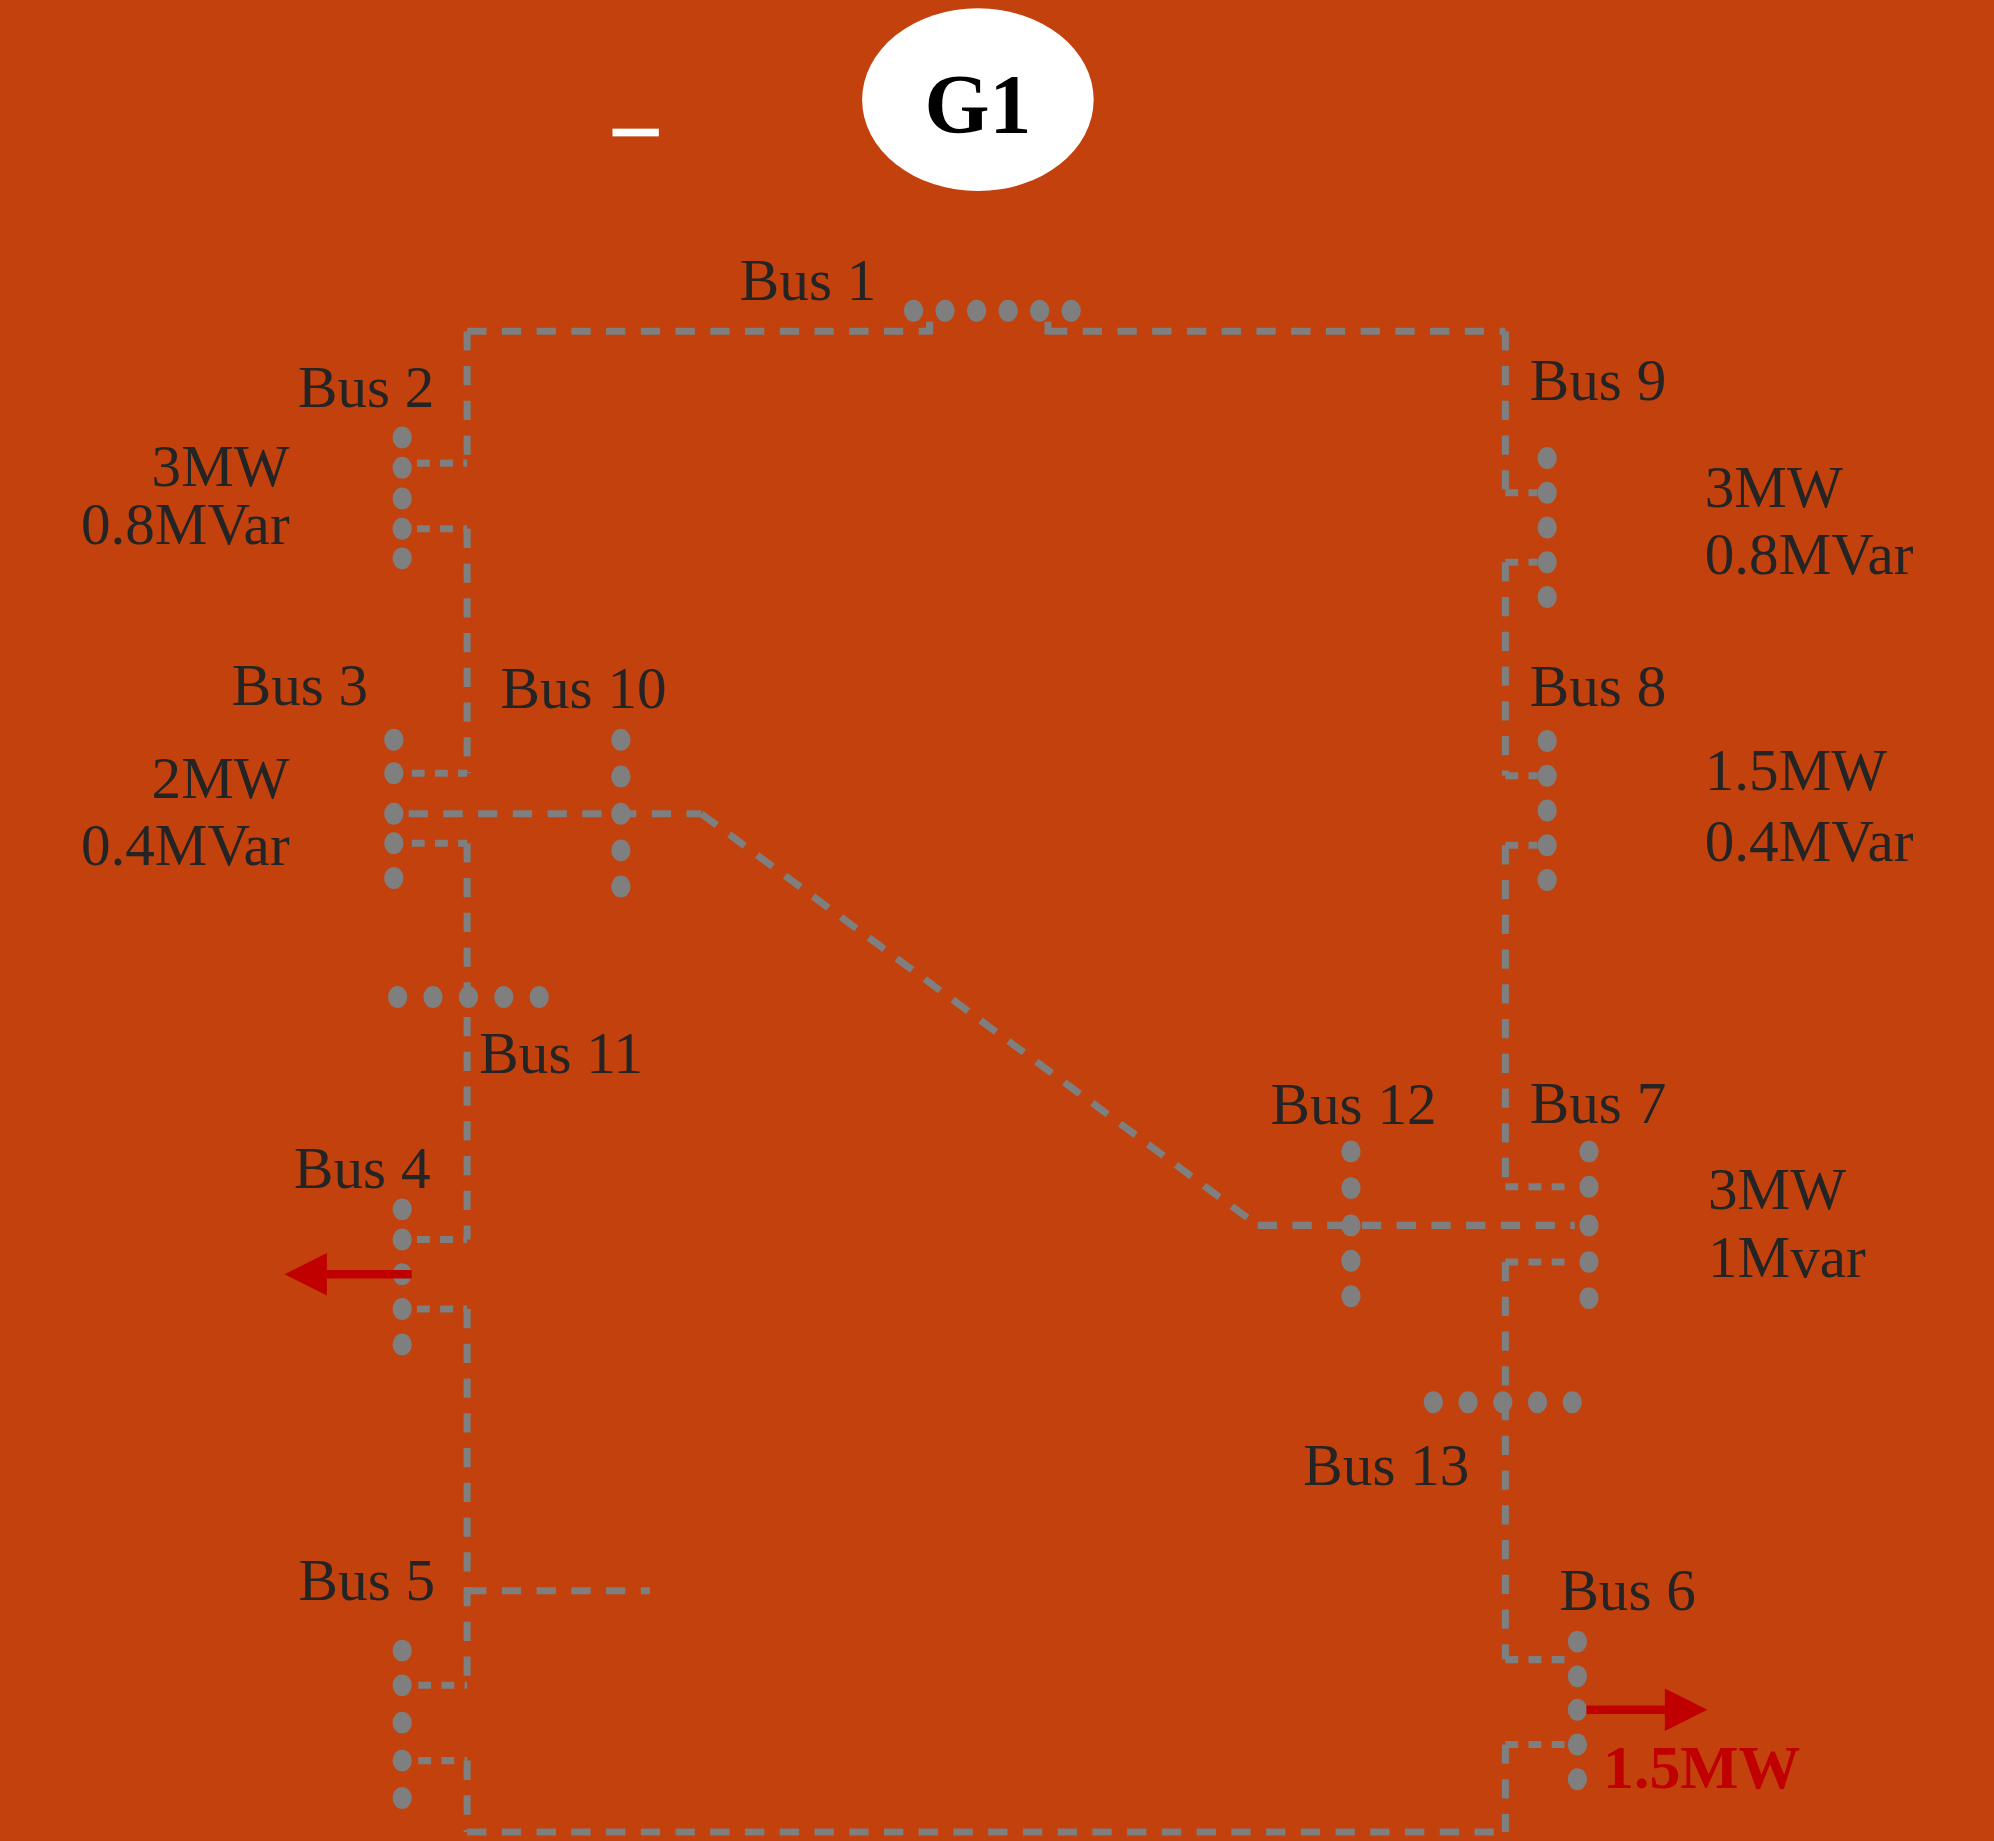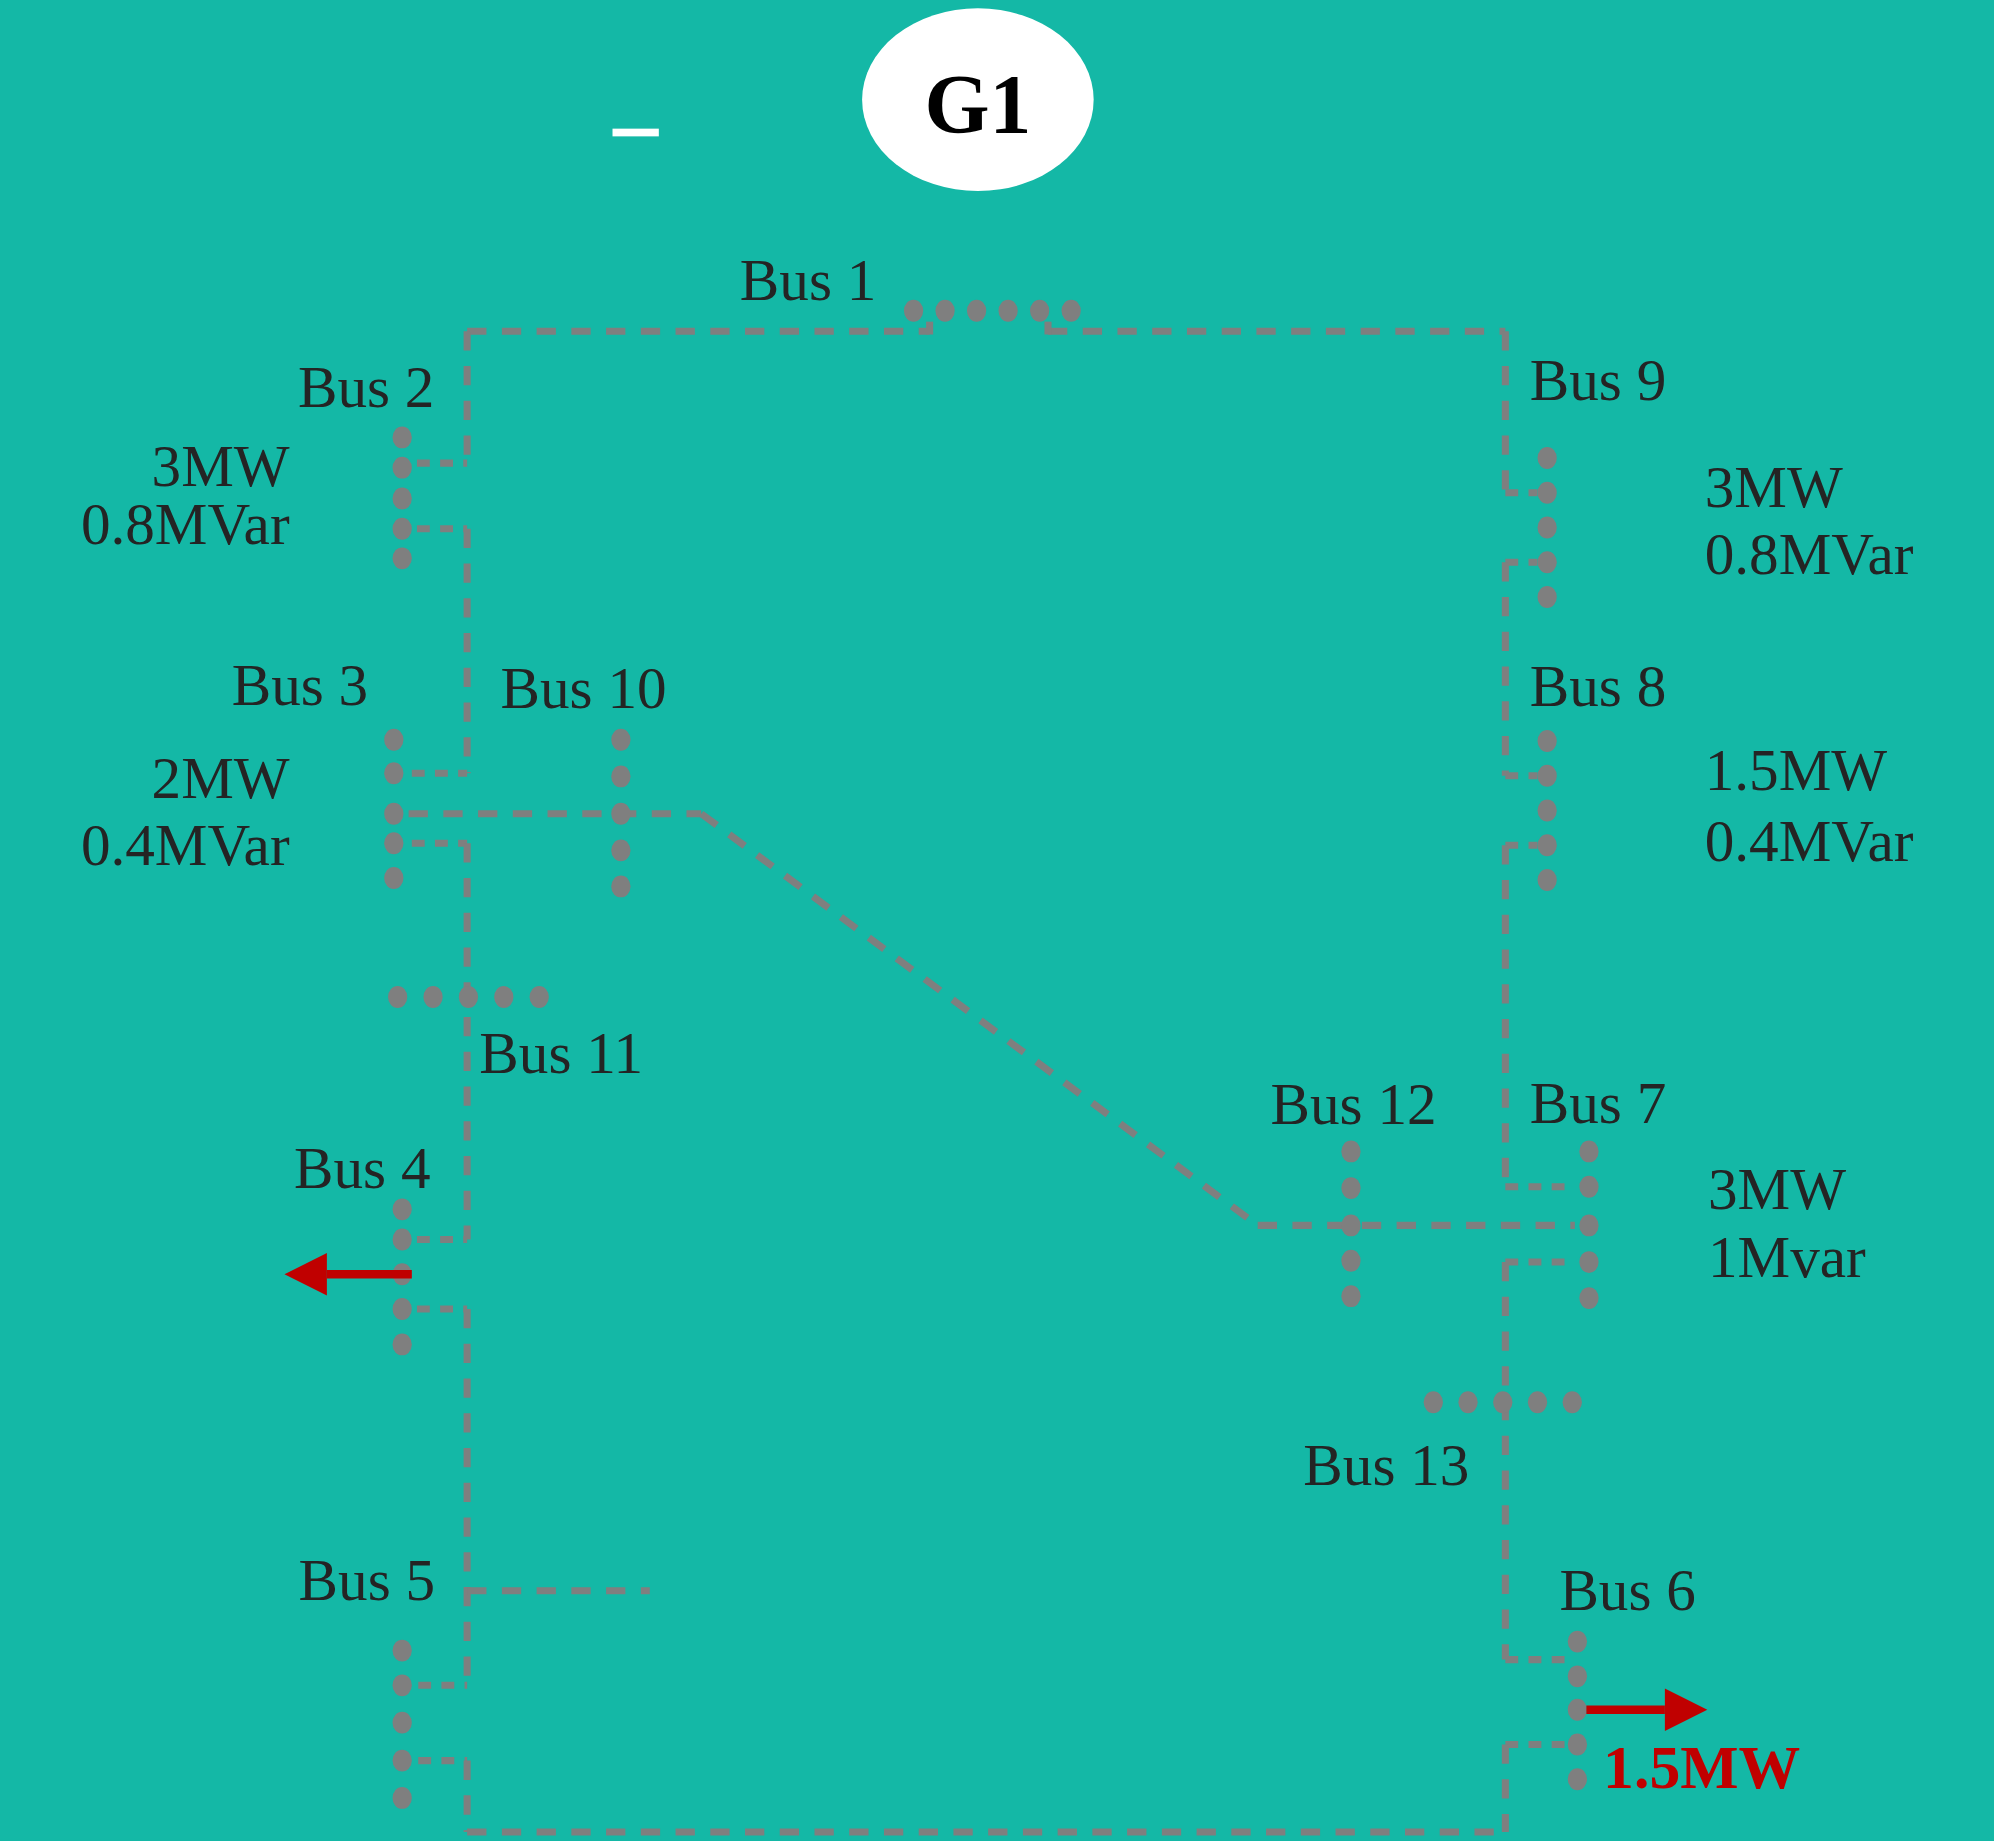--- a/index.html
+++ b/index.html
@@ -1,16 +1,16 @@
 <!DOCTYPE html>
 <html style="font-size:10.3px"><head>
 <meta charset="utf-8">
 <style>
   html,body{margin:0;padding:0;background:#000;}
-  .stage{position:relative;width:1995px;height:1841px;background:#14b8a6;overflow:hidden;}
+  .stage{position:relative;width:1995px;height:1841px;background:#c2410c;overflow:hidden;}
   svg{position:absolute;left:0;top:0;}
   .busline{stroke:#7f7f7f;stroke-width:11;fill:none;stroke-dasharray:30 24;}
   .jog{stroke:#7f7f7f;stroke-width:11;fill:none;stroke-dasharray:20 16;}
   .busdot{fill:#7f7f7f;}
   .buslabel{font-family:"Liberation Serif",serif;font-size:92px;fill:#242424;}
   .loadlabel{font-family:"Liberation Serif",serif;font-size:92px;fill:#242424;}
   .redlabel{font-family:"Liberation Serif",serif;font-size:96px;font-weight:bold;fill:#c00000;}
   .gen-ellipse{fill:#ffffff;}
   .genlabel{font-family:"Liberation Serif",serif;font-size:130px;font-weight:bold;fill:#000000;}
   .redline{stroke:#c00000;stroke-width:13;}

